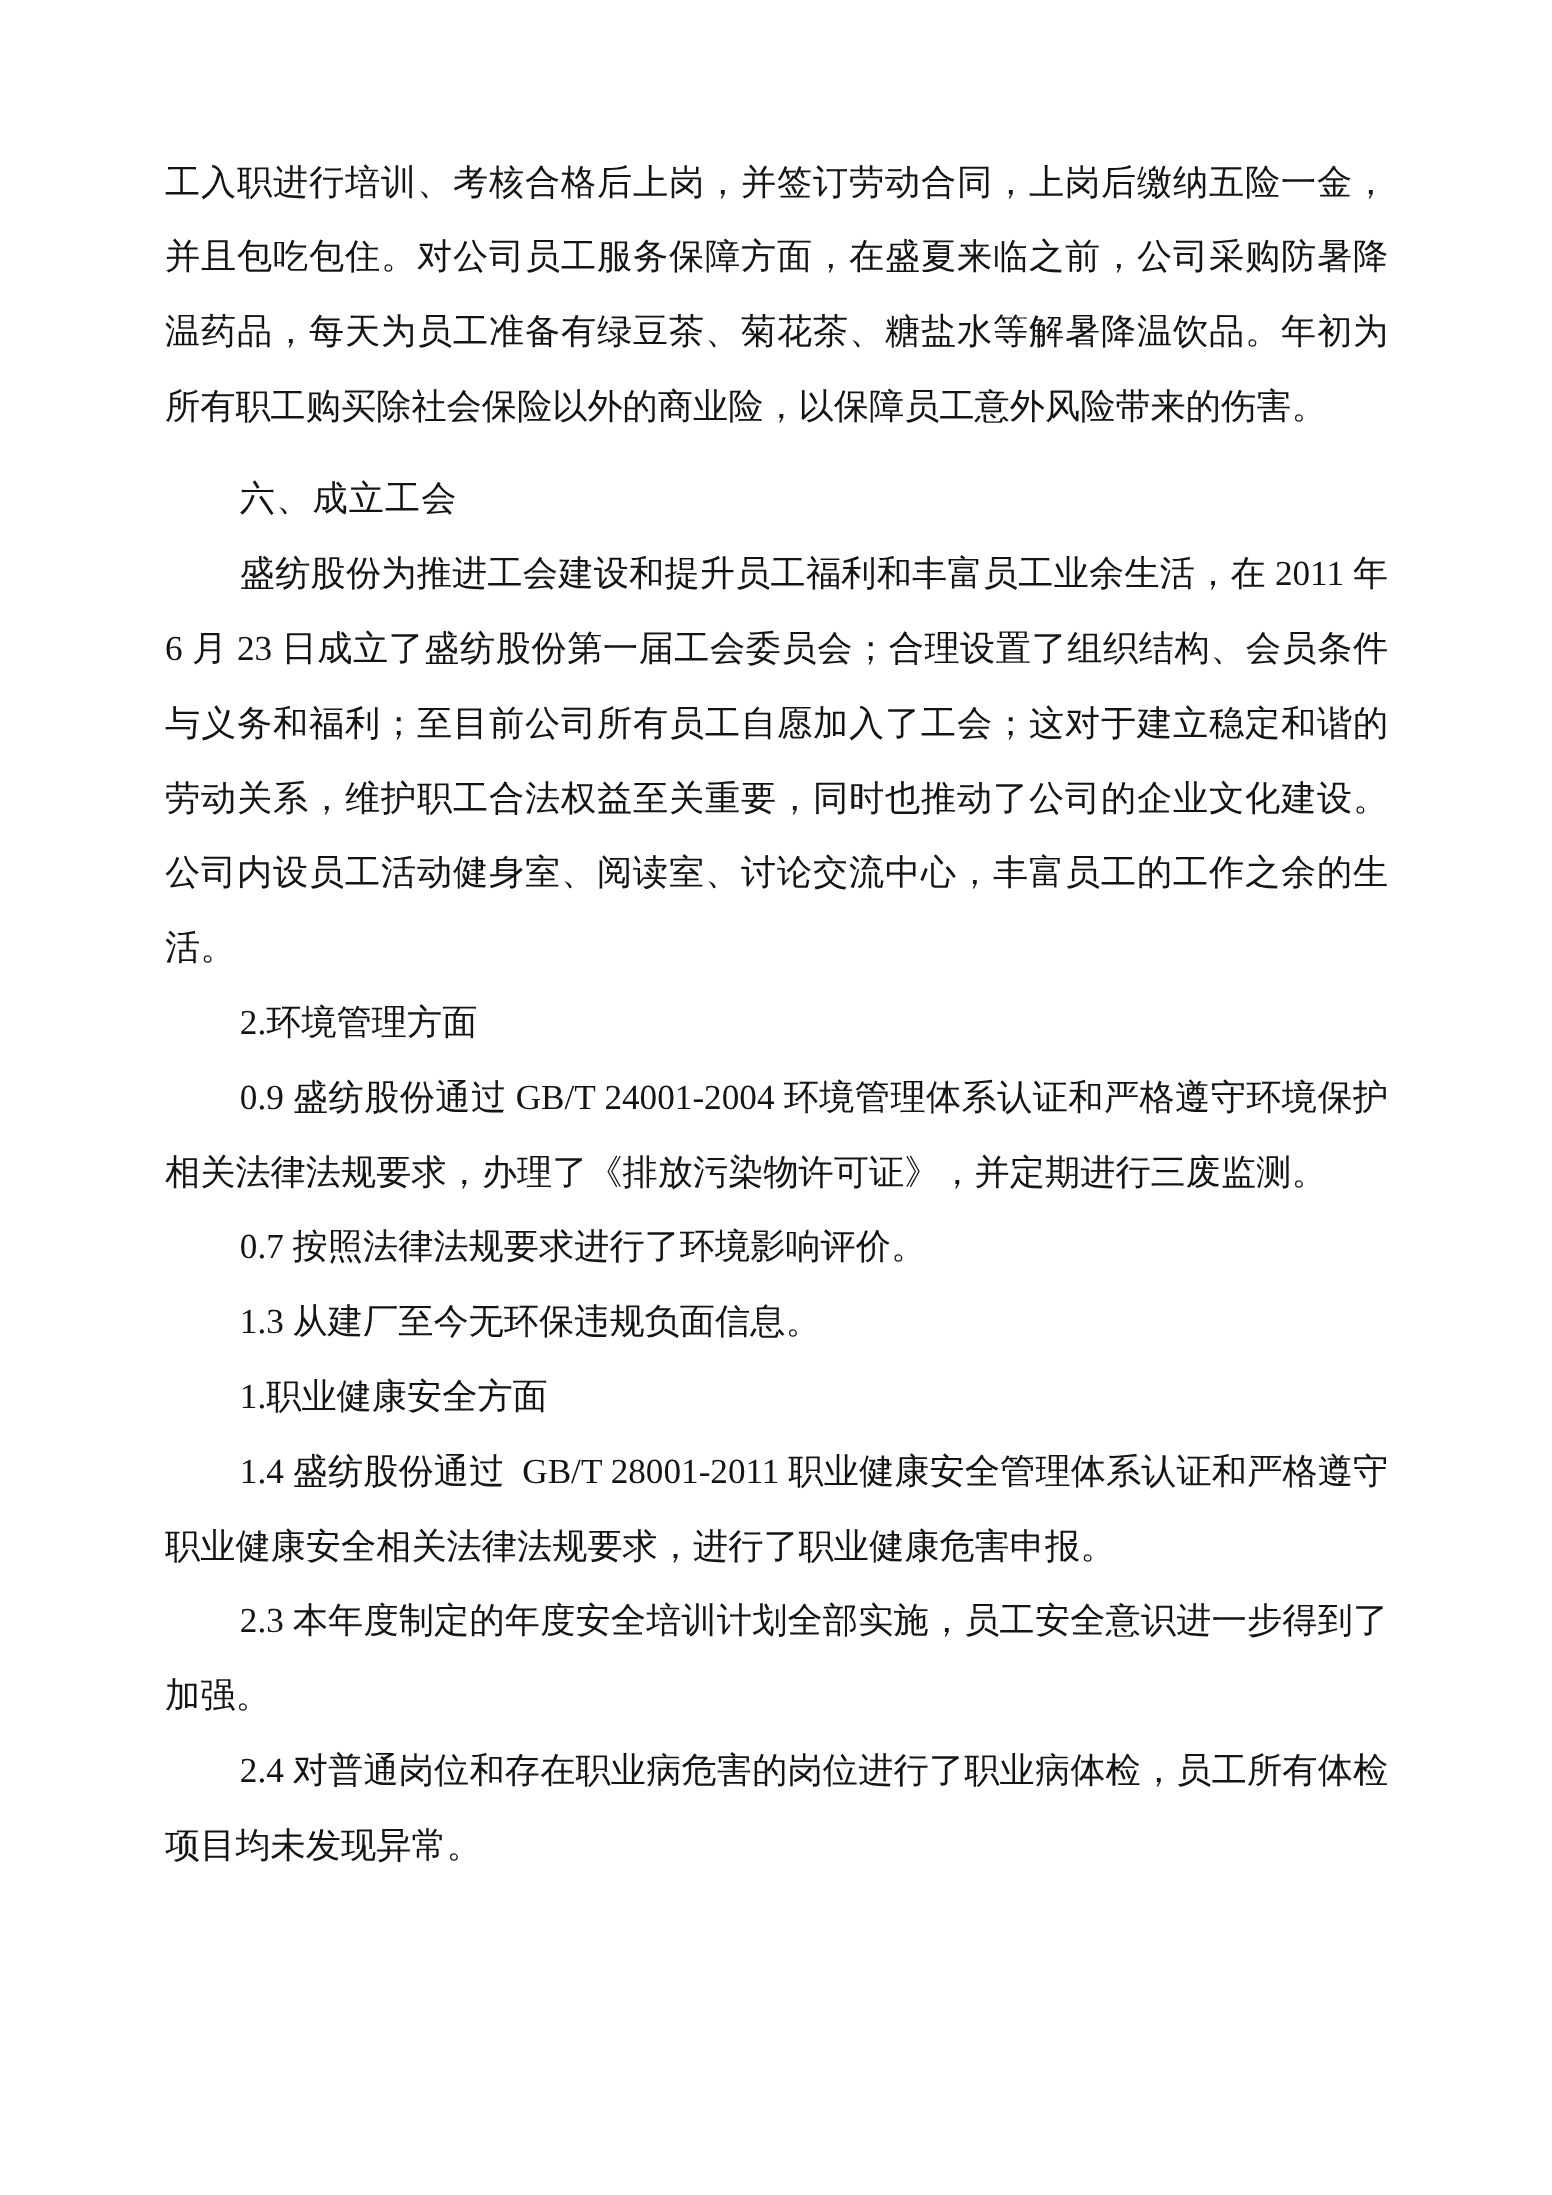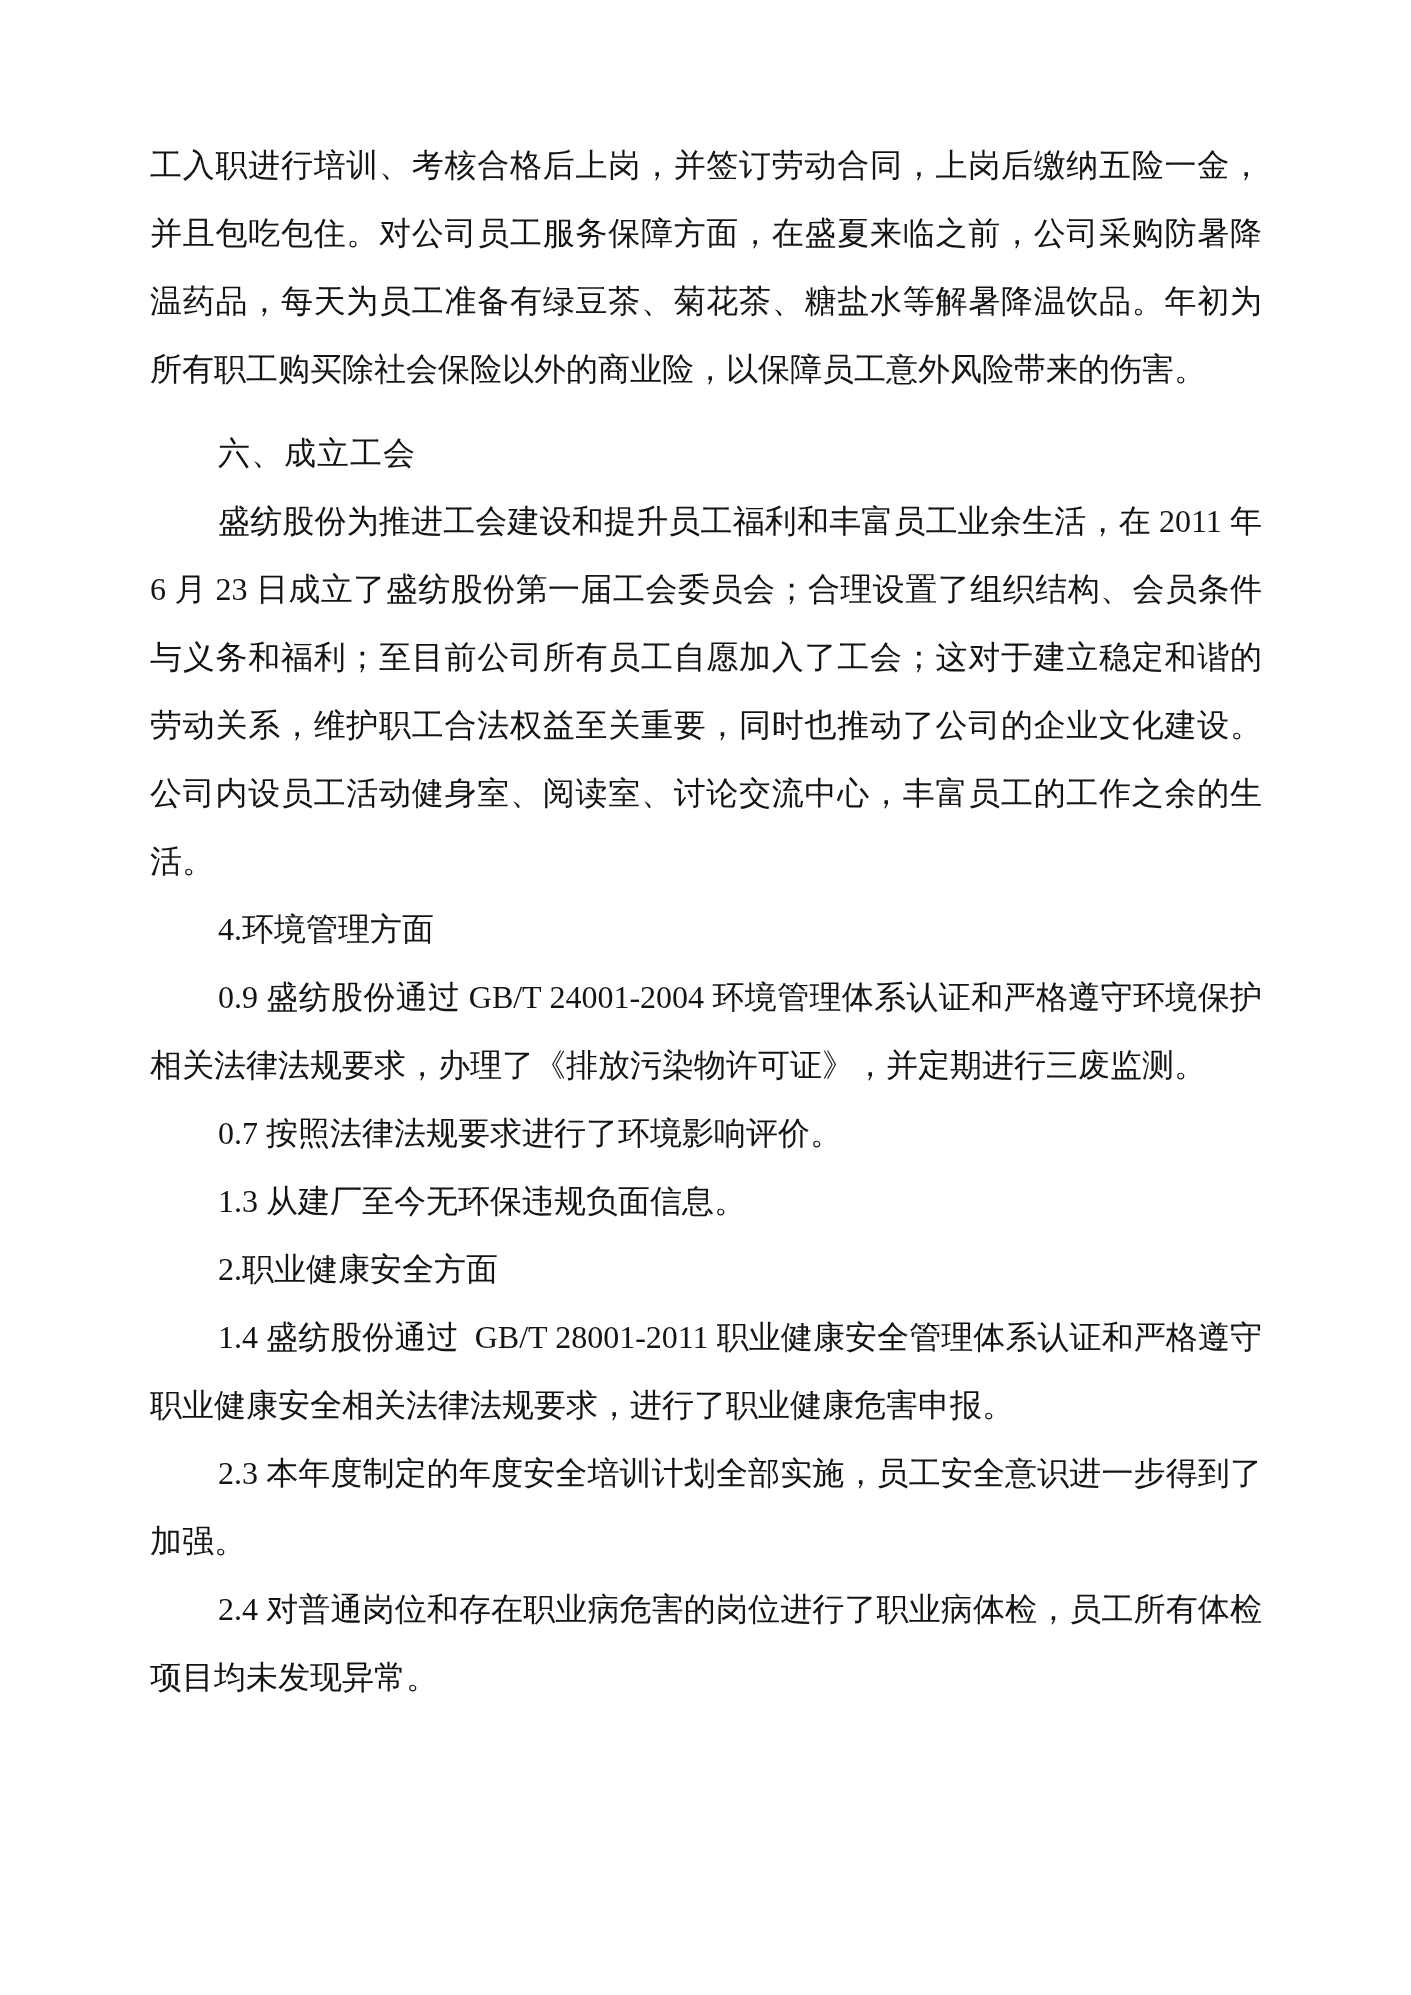--- a/index.html
+++ b/index.html
@@ -42,21 +42,21 @@
     letter-spacing: 1px;
   }
 </style>
 </head>
 <body>
 
 <div class="page">
   <p class="block">工入职进行培训、考核合格后上岗，并签订劳动合同，上岗后缴纳五险一金，并且包吃包住。对公司员工服务保障方面，在盛夏来临之前，公司采购防暑降温药品，每天为员工准备有绿豆茶、菊花茶、糖盐水等解暑降温饮品。年初为所有职工购买除社会保险以外的商业险，以保障员工意外风险带来的伤害。</p>
   <p class="block heading">六、成立工会</p>
   <p class="block indent">盛纺股份为推进工会建设和提升员工福利和丰富员工业余生活，在 2011 年 6 月 23 日成立了盛纺股份第一届工会委员会；合理设置了组织结构、会员条件与义务和福利；至目前公司所有员工自愿加入了工会；这对于建立稳定和谐的劳动关系，维护职工合法权益至关重要，同时也推动了公司的企业文化建设。公司内设员工活动健身室、阅读室、讨论交流中心，丰富员工的工作之余的生活。</p>
-  <p class="block indent">4.环境管理方面</p>
+  <p class="block indent">2.环境管理方面</p>
   <p class="block indent">0.9 盛纺股份通过 GB/T 24001-2004 环境管理体系认证和严格遵守环境保护相关法律法规要求，办理了《排放污染物许可证》，并定期进行三废监测。</p>
   <p class="block indent">0.7 按照法律法规要求进行了环境影响评价。</p>
   <p class="block indent">1.3 从建厂至今无环保违规负面信息。</p>
-  <p class="block indent">2.职业健康安全方面</p>
+  <p class="block indent">1.职业健康安全方面</p>
   <p class="block indent">1.4 盛纺股份通过  GB/T 28001-2011 职业健康安全管理体系认证和严格遵守职业健康安全相关法律法规要求，进行了职业健康危害申报。</p>
   <p class="block indent">2.3 本年度制定的年度安全培训计划全部实施，员工安全意识进一步得到了加强。</p>
   <p class="block indent">2.4 对普通岗位和存在职业病危害的岗位进行了职业病体检，员工所有体检项目均未发现异常。</p>
 </div>
 
 </body></html>

